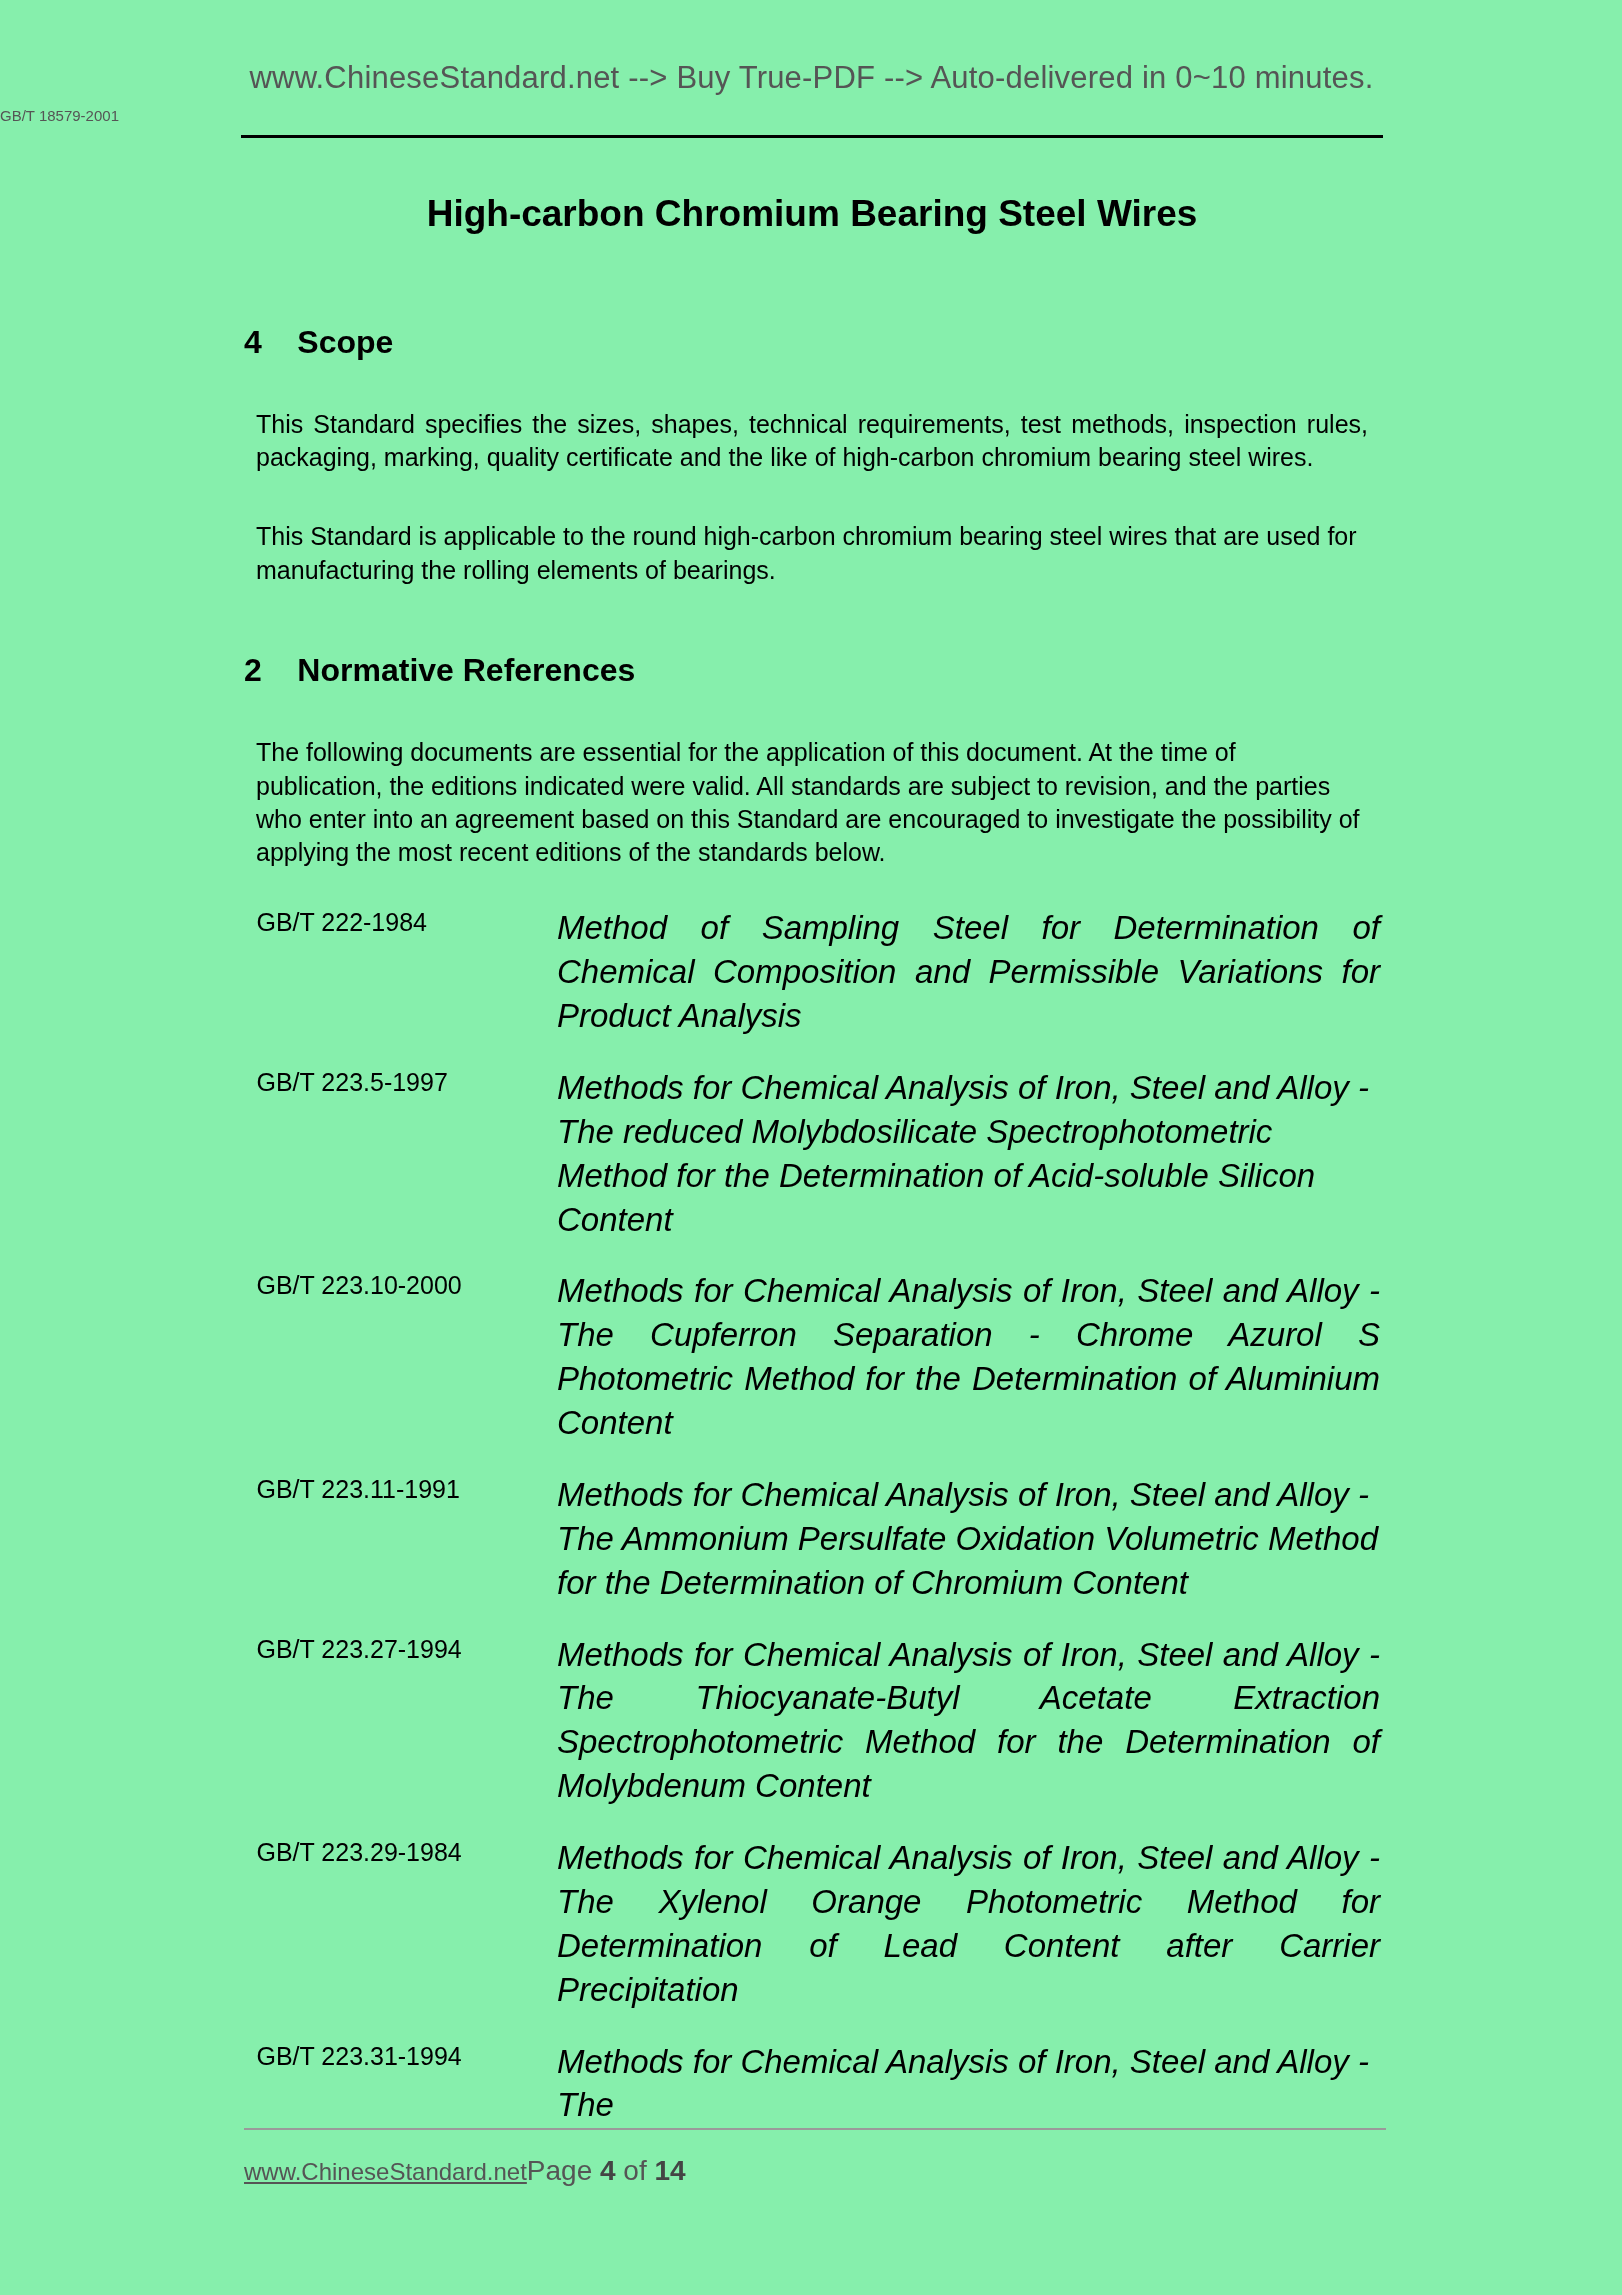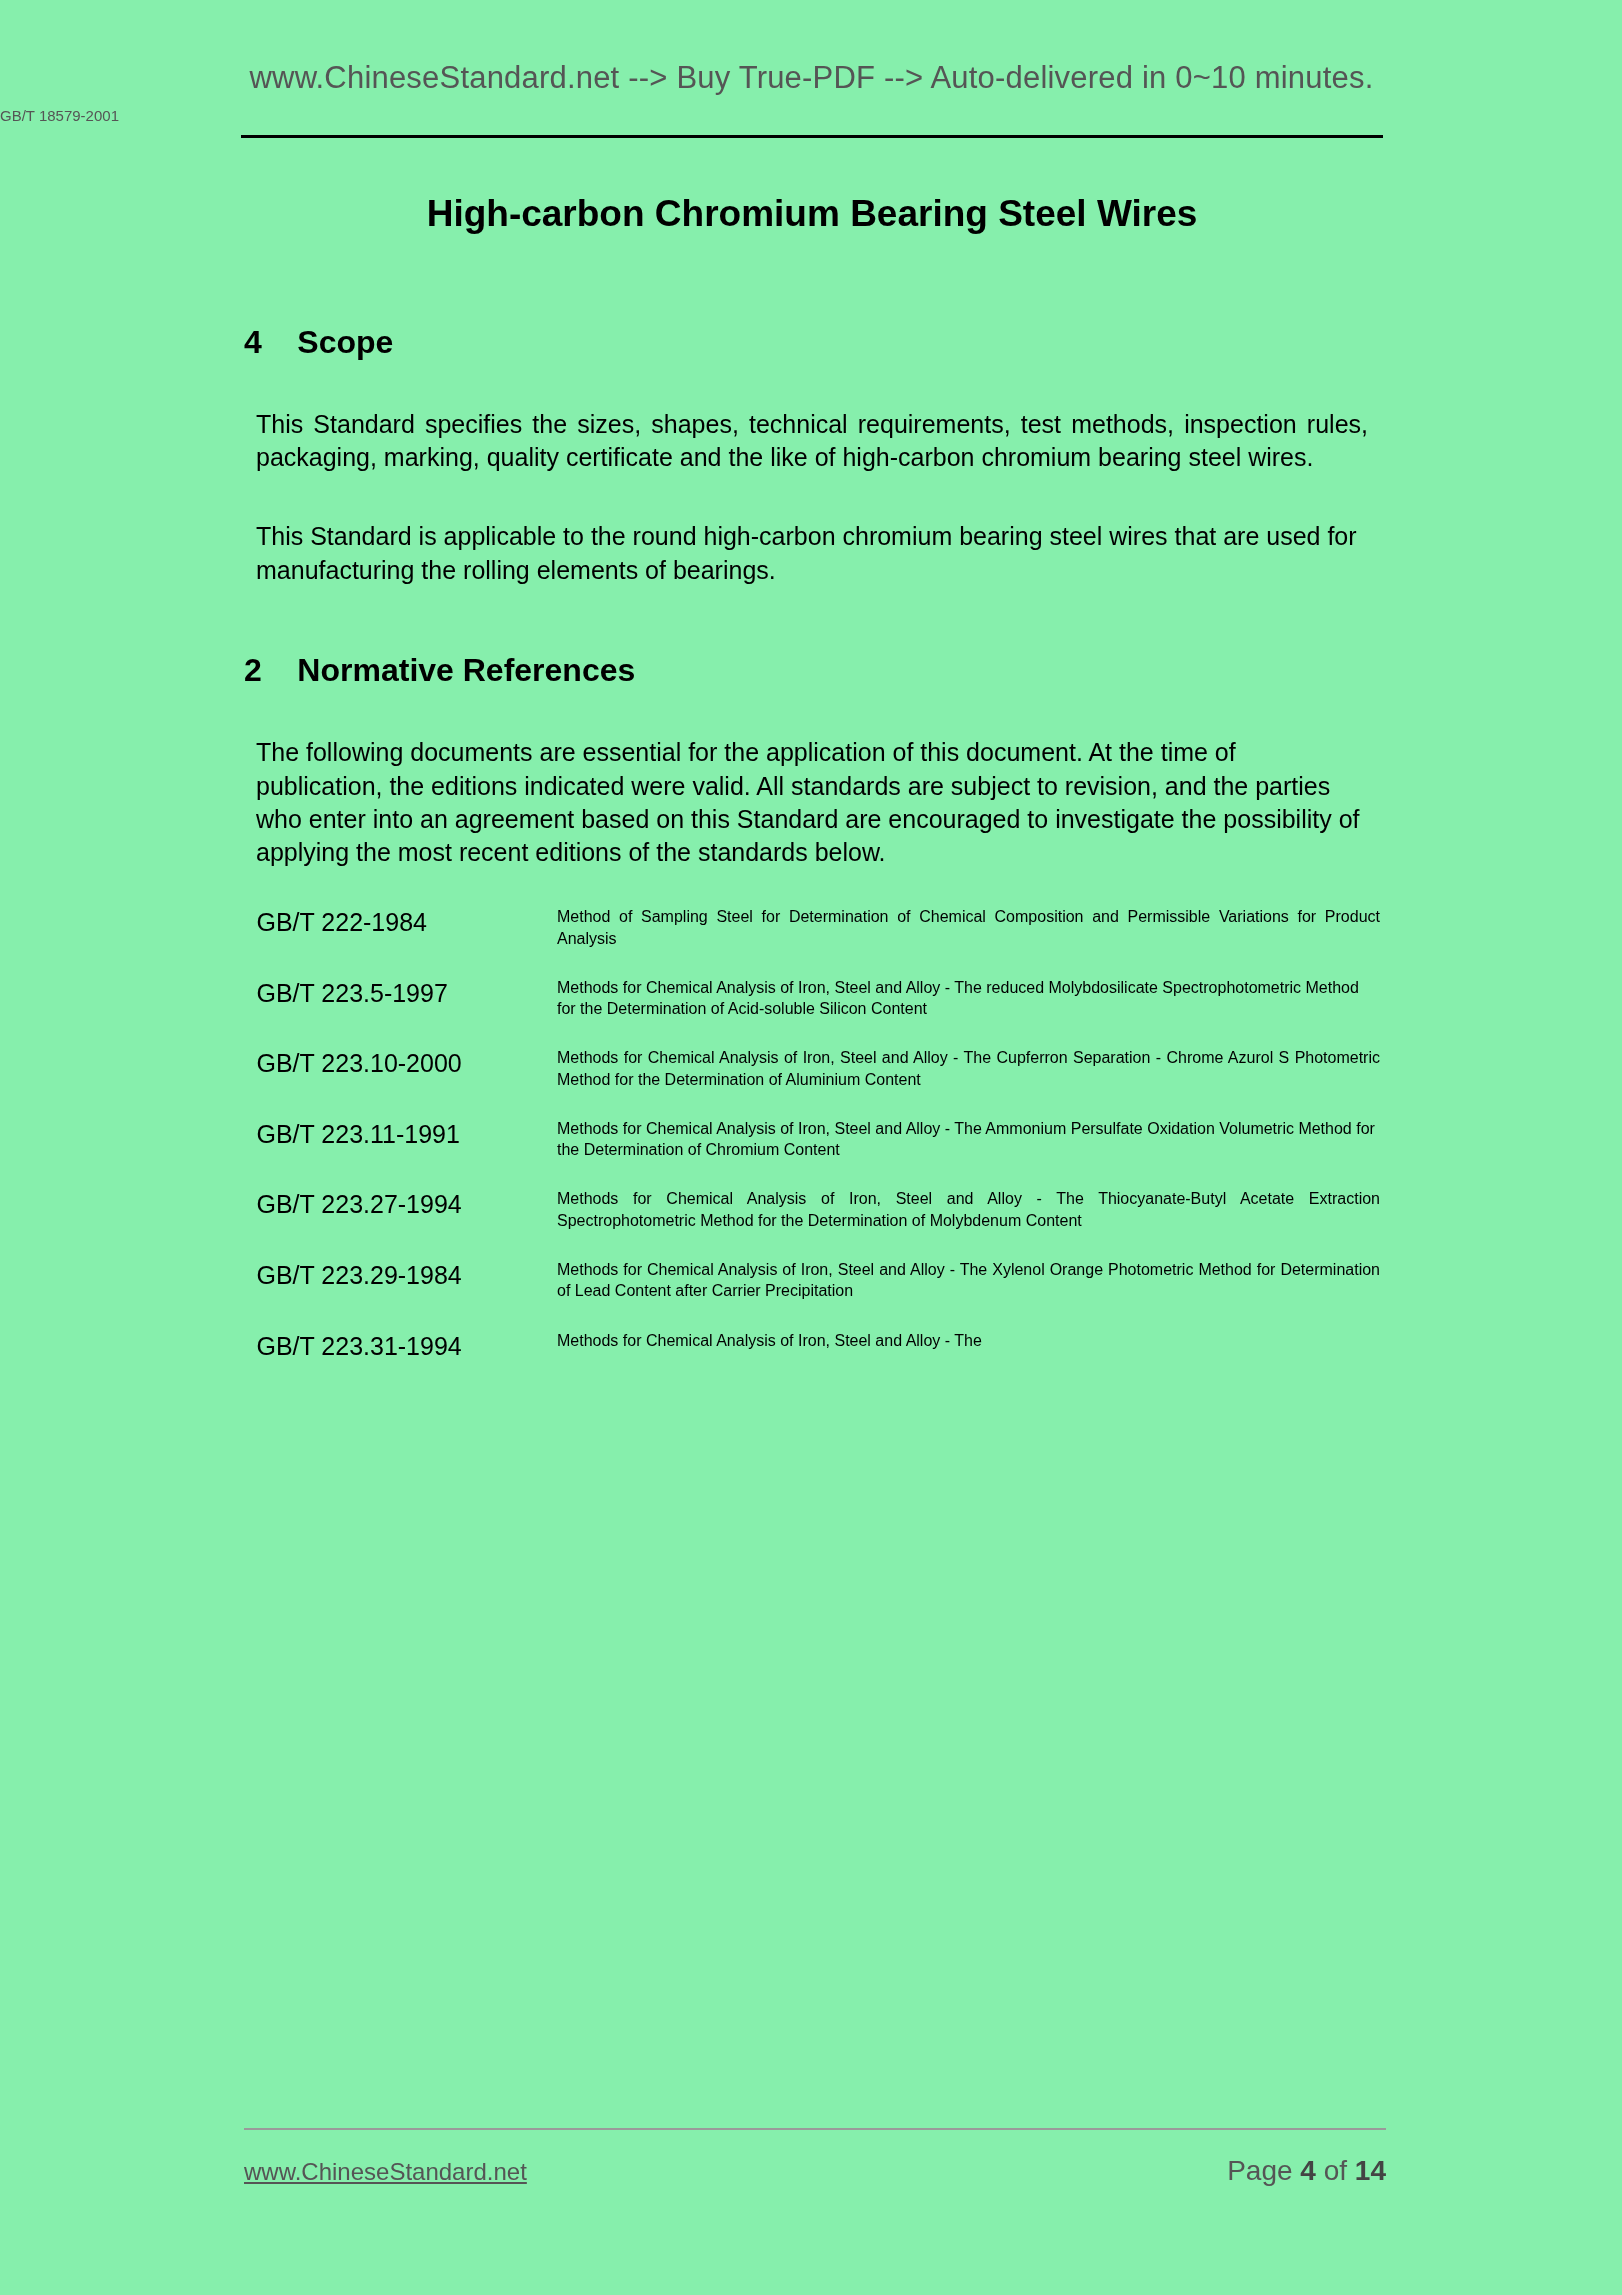--- a/index.html
+++ b/index.html
@@ -106,42 +106,42 @@
     flex: 0 0 313px;
     width: 313px;
     font-size: 25px;
     line-height: 1.33;
     padding-left: 12.5px;
     box-sizing: border-box;
     white-space: nowrap;
   }
   .ref-desc {
     flex: 1 1 auto;
-    font-size: 16px;
+    font-size: 33px;
     line-height: 1.33;
     text-align: justify;
     text-justify: inter-word;
+    font-style: italic;
   }
   .ref-desc.left { text-align: left; }
 
   
   .footer {
     position: absolute;
     left: 244px;
     top: 2128px;
     width: 1142px;
   }
   .footer-rule {
     width: 1142px;
     height: 1.7px;
     background: #9a9a9a;
   }
   .footer-row {
     display: flex;
-    justify-content: space-between;
     align-items: baseline;
     padding-top: 25px;
   }
   .footer-link {
     font-size: 24px;
     color: #555555;
     text-decoration: underline;
   }
   .footer-page {
     font-size: 28px;

